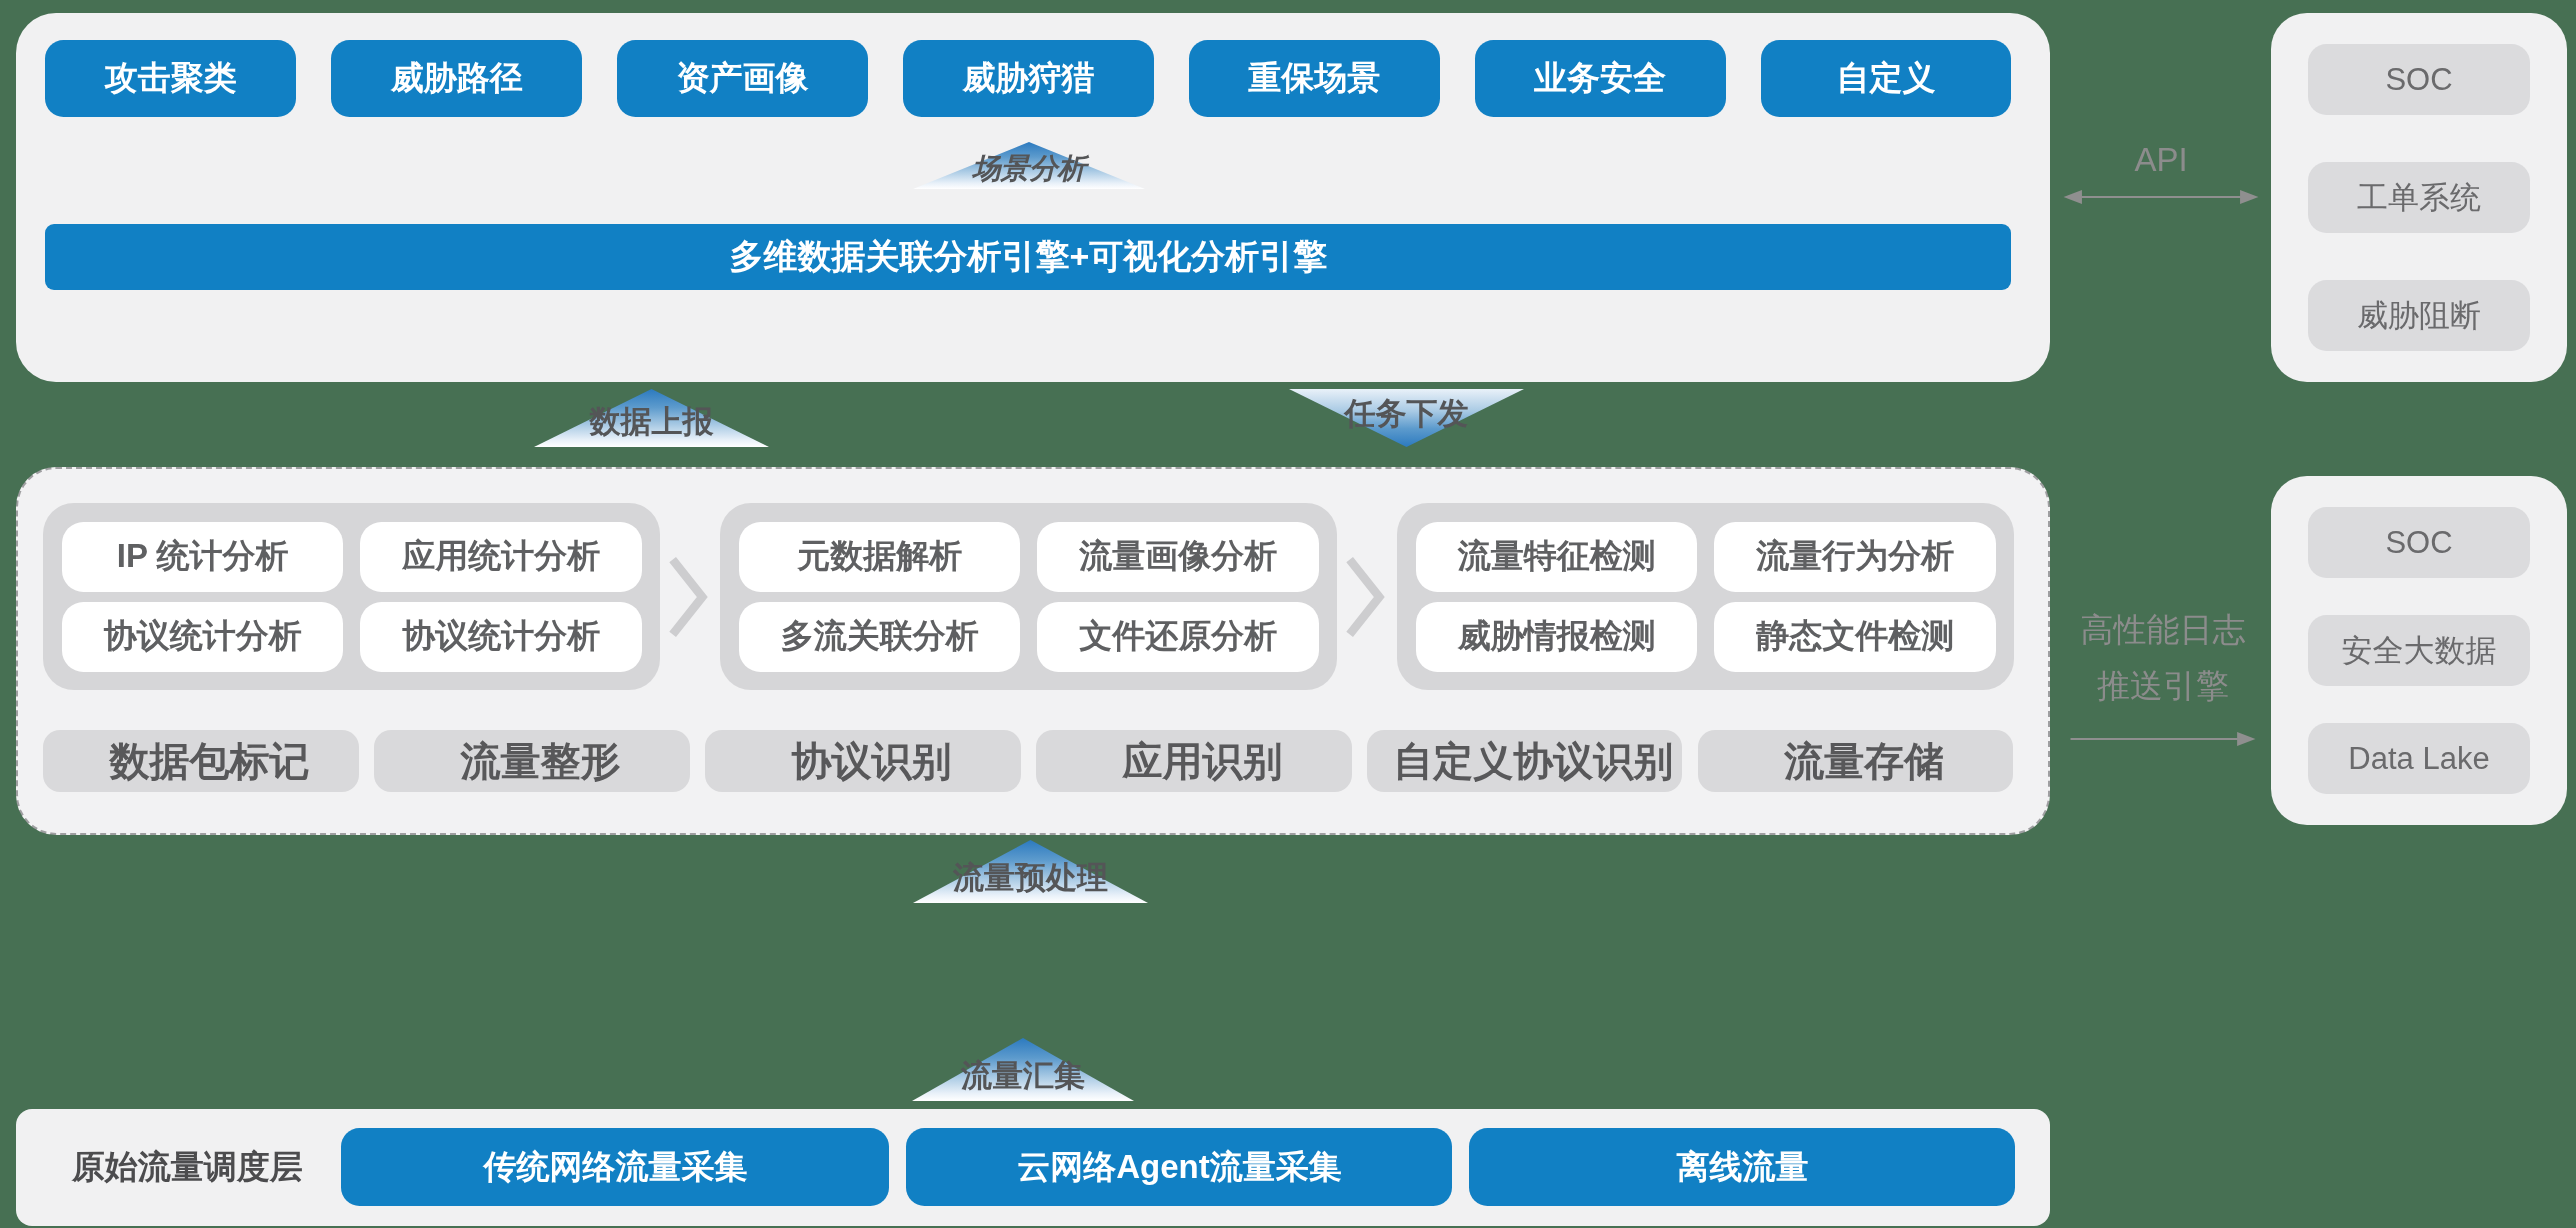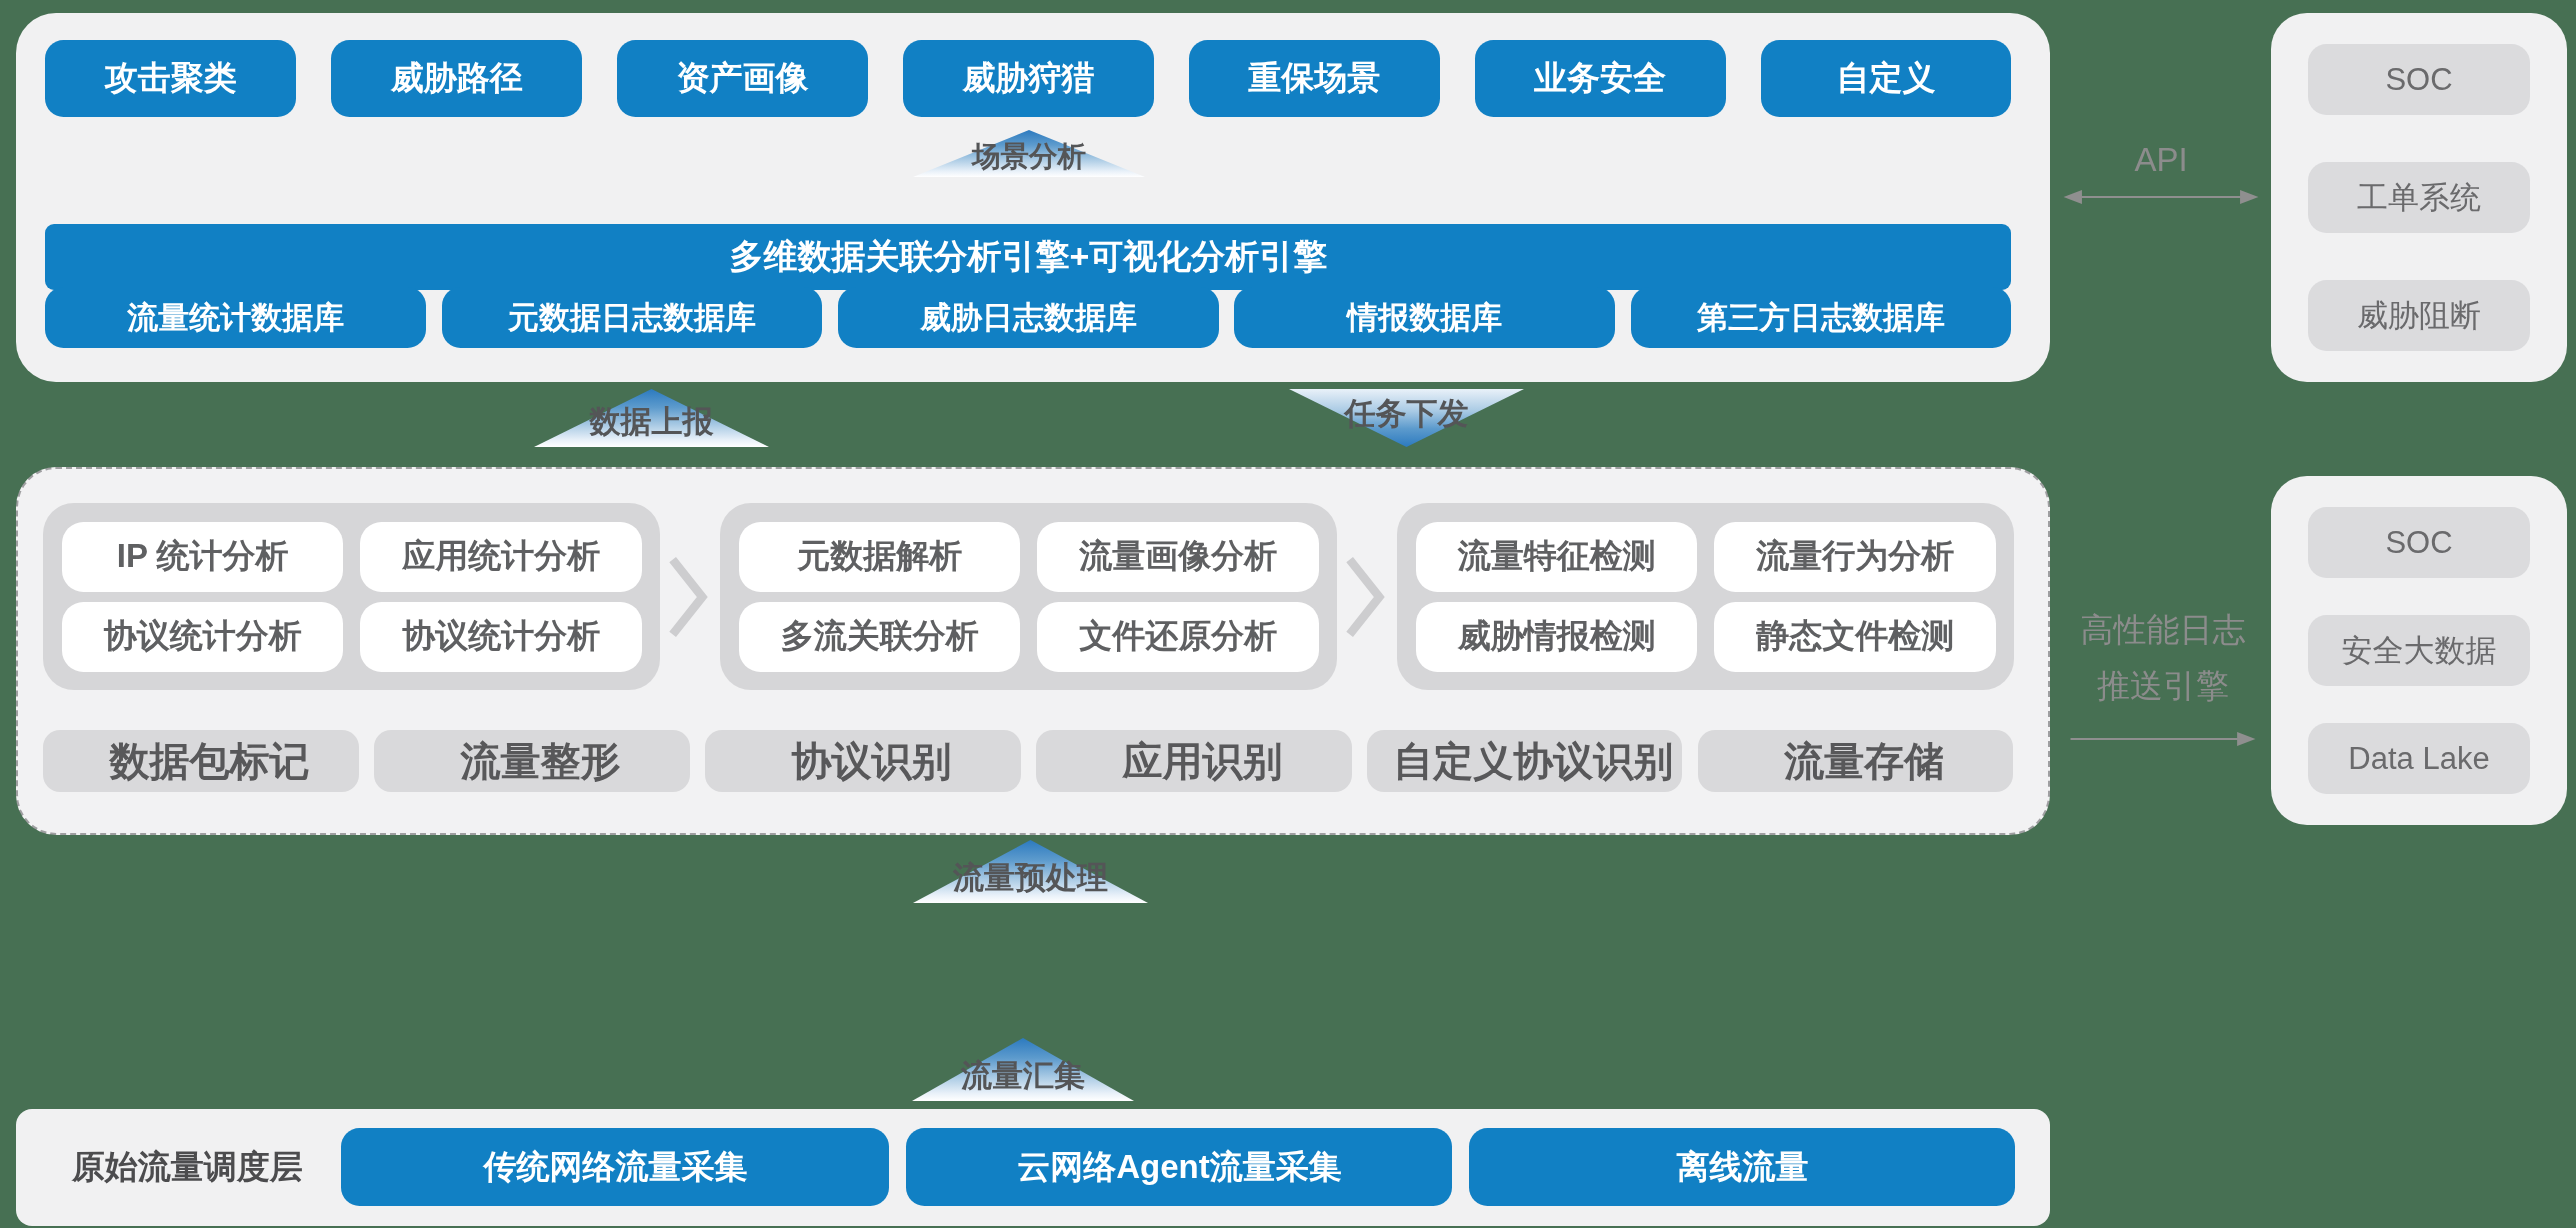--- a/index.html
+++ b/index.html
@@ -66,30 +66,23 @@
       <div class="btn-blue">威胁路径</div>
       <div class="btn-blue">资产画像</div>
       <div class="btn-blue">威胁狩猎</div>
       <div class="btn-blue">重保场景</div>
       <div class="btn-blue">业务安全</div>
       <div class="btn-blue">自定义</div>
     </div>
 
     <div class="btn-blue engine-bar">多维数据关联分析引擎+可视化分析引擎</div>
 
-    <div class="row" style="left:29px; top:274px; width:1966px; height:61px; gap:15.7px;">
-      <div class="btn-blue" style="font-size:31px;">流量统计数据库</div>
-      <div class="btn-blue" style="font-size:31px;">元数据日志数据库</div>
-      <div class="btn-blue" style="font-size:31px;">威胁日志数据库</div>
-      <div class="btn-blue" style="font-size:31px;">情报数据库</div>
-      <div class="btn-blue" style="font-size:31px;">第三方日志数据库</div>
-    </div>
   </div>
 
-  <div class="tri tri-up" style="left:913px; top:130px; width:232px; height:47px;">
+  <div class="tri tri-up" style="left:913px; top:142px; width:232px; height:47px;font-style:italic;">
     <div class="shape"></div>
     <div class="lbl" style="font-size:28.5px; bottom:1.4px;">场景分析</div>
   </div>
 
   <div style="position:absolute; left:2061px; top:141px; width:200px;">
     <div class="conn-label">API</div>
     <svg width="200" height="24" viewBox="0 0 280 34" style="display:block; margin-top:5.7px;">
       <line x1="24" y1="17" x2="256" y2="17" stroke="#8f8f8f" stroke-width="3"></line>
       <polygon points="2,17 28,7 28,27" fill="#8f8f8f"></polygon>
       <polygon points="278,17 252,7 252,27" fill="#8f8f8f"></polygon>

